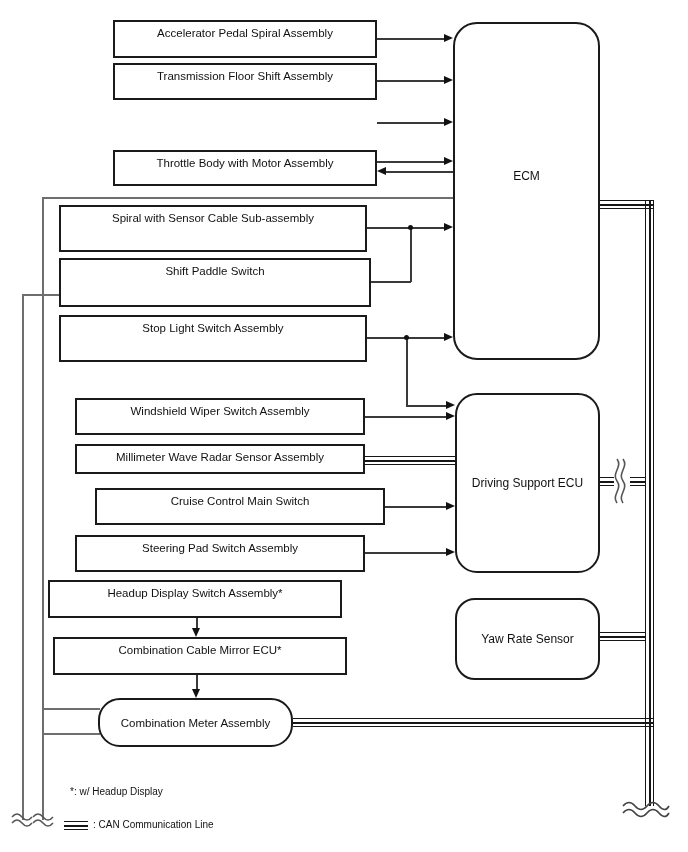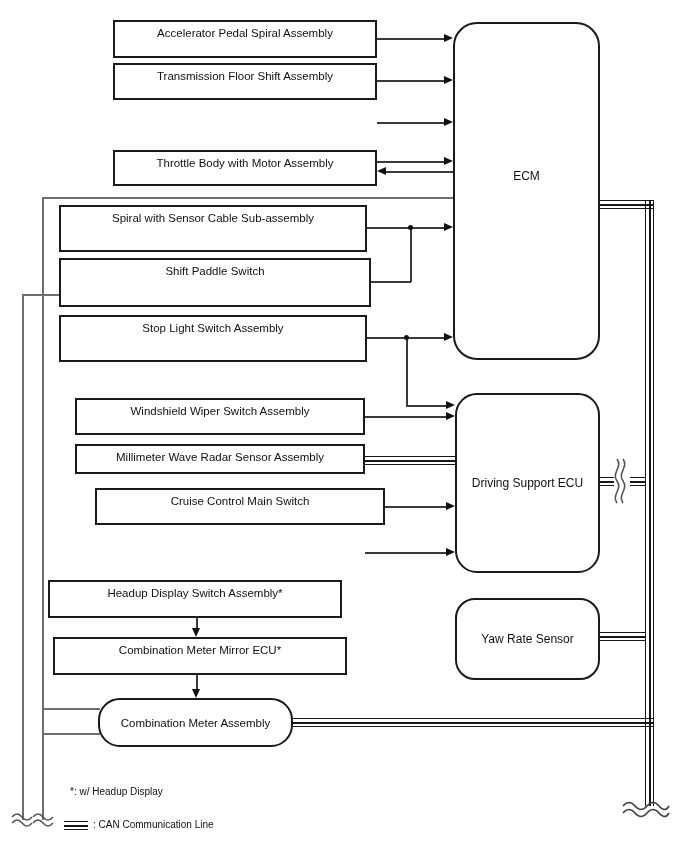--- a/index.html
+++ b/index.html
@@ -128,23 +128,24 @@
   <div class="box" style="left:113px; top:63px;  width:264px; height:37px;">Transmission Floor Shift Assembly</div>
   <div class="box" style="left:113px; top:150px; width:264px; height:36px;">Throttle Body with Motor Assembly</div>
 
   <div class="box" style="left:59px; top:205px; width:308px; height:47px;">Spiral with Sensor Cable Sub-assembly</div>
   <div class="box" style="left:59px; top:258px; width:312px; height:49px;">Shift Paddle Switch</div>
   <div class="box" style="left:59px; top:315px; width:308px; height:47px;">Stop Light Switch Assembly</div>
 
   <div class="box" style="left:75px; top:398px; width:290px; height:37px;">Windshield Wiper Switch Assembly</div>
   <div class="box" style="left:75px; top:444px; width:290px; height:30px;">Millimeter Wave Radar Sensor Assembly</div>
   <div class="box" style="left:75px; top:488px; width:290px; height:37px;margin-left:20px;">Cruise Control Main Switch</div>
+  <div class="box" style="left:75px; top:535px; width:290px; height:37px;">Steering Pad Switch Assembly</div>
 
   <div class="box" style="left:48px; top:580px; width:294px; height:38px;">Headup Display Switch Assembly*</div>
-  <div class="box" style="left:53px; top:637px; width:294px; height:38px;">Combination Meter Mirror ECU*</div>
+  <div class="box" style="left:53px; top:637px; width:294px; height:38px;">Combination Cable Mirror ECU*</div>
 
   <div class="can-h" style="left:364px; top:456px; width:91px;"></div>
 
   <div class="rbox" style="left:453px; top:22px; width:147px; height:338px; border-radius:24px; padding-bottom:30px;">ECM</div>
   <div class="rbox" style="left:455px; top:393px; width:145px; height:180px; border-radius:22px;">Driving Support ECU</div>
   <div class="rbox" style="left:455px; top:598px; width:145px; height:82px; border-radius:20px;">Yaw Rate Sensor</div>
   <div class="rbox" style="left:98px; top:698px; width:195px; height:49px; border-radius:22px; font-size:11.5px;">Combination Meter Assembly</div>
 
   <div class="legend-text" style="left:70px; top:786px;">*: w/ Headup Display</div>
   <div class="can-h" style="left:64px; top:821px; width:24px;"></div>

